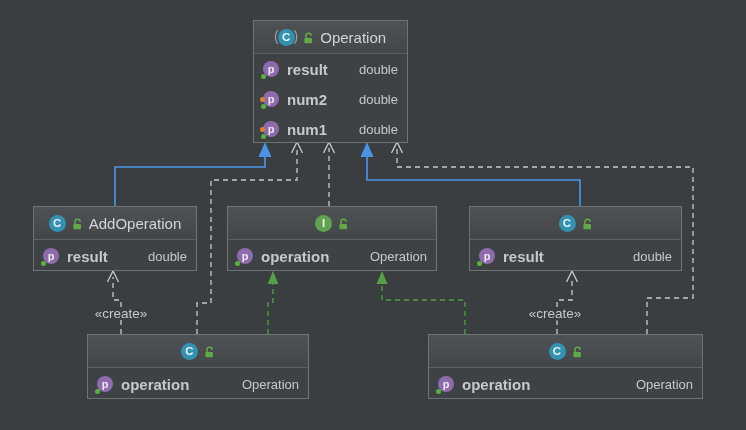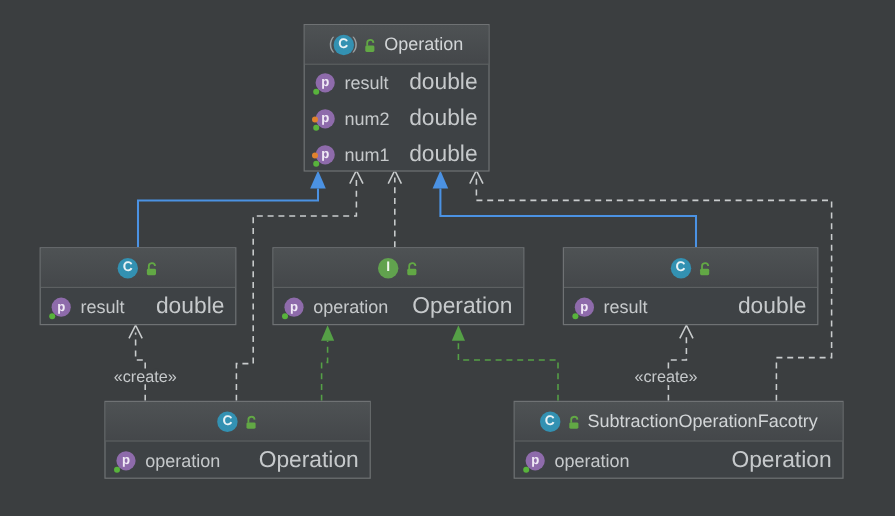--- a/index.html
+++ b/index.html
@@ -25,22 +25,22 @@
     height:32px;display:flex;align-items:center;justify-content:center;gap:6px;
     background:linear-gradient(#4e5254,#44474a);
     border-bottom:1px solid #5d6062;
     padding:0 6px;white-space:nowrap;
   }
   .node-title{font-size:15px;color:#d2d5d7;}
   .row{
     display:flex;align-items:center;gap:8px;padding:0 9px;height:32px;white-space:nowrap;
   }
   .row-sm{height:30px;}
-  .fname{font-size:15px;color:#c6c9cb;}
-  .ftype{font-size:19px;color:#c6c9cb;margin-left:auto;}
+  .fname{font-size:15px;color:#c6c9cb;font-weight:bold;}
+  .ftype{font-size:13px;color:#c6c9cb;margin-left:auto;}
   .circle-icon{
     width:17px;height:17px;border-radius:50%;
     display:inline-flex;align-items:center;justify-content:center;
     font-size:11.5px;font-weight:bold;color:#e9f2f5;flex:0 0 auto;
   }
   .icon-class{background:#3391b2;}
   .icon-interface{background:#61a24e;color:#eef6ec;}
   .icon-prop{background:#8e6bab;width:16px;height:16px;font-size:11px;color:#f0eaf6;}
   .abstract-wrap{display:inline-flex;align-items:center;flex:0 0 auto;}
   .paren{color:#9ba0a3;font-size:14px;line-height:17px;margin:0 -1px;transform:translateY(-1px);}
@@ -123,20 +123,21 @@
 
   <div class="node" style="left:33px;top:206px;width:164px;height:65px;">
     <div class="node-header">
       <span class="circle-icon icon-class">C</span>
       <span class="lock">
         <svg width="11" height="12" viewBox="0 0 11 12">
             <path d="M3 6.2 V4.1 a2.6 2.6 0 0 1 5.2 -0.4" fill="none" stroke="#62a845" stroke-width="1.5"></path>
             <rect x="1.4" y="6" width="7.6" height="5.3" rx="1.2" fill="#62a845"></rect>
           </svg>
       </span>
+      <span class="node-title">AddOperation</span>
     </div>
     <div class="row">
       <span class="p-wrap">
           <span class="circle-icon icon-prop">p</span>
           <span class="dot dot-green"></span>
         </span>
       <span class="fname">result</span>
       <span class="ftype">double</span>
     </div>
   </div>
@@ -203,21 +204,20 @@
 
   <div class="node" style="left:428px;top:334px;width:275px;height:65px;">
     <div class="node-header">
       <span class="circle-icon icon-class">C</span>
       <span class="lock">
         <svg width="11" height="12" viewBox="0 0 11 12">
             <path d="M3 6.2 V4.1 a2.6 2.6 0 0 1 5.2 -0.4" fill="none" stroke="#62a845" stroke-width="1.5"></path>
             <rect x="1.4" y="6" width="7.6" height="5.3" rx="1.2" fill="#62a845"></rect>
           </svg>
       </span>
-      <span class="node-title">SubtractionOperationFacotry</span>
     </div>
     <div class="row">
       <span class="p-wrap">
           <span class="circle-icon icon-prop">p</span>
           <span class="dot dot-green"></span>
         </span>
       <span class="fname">operation</span>
       <span class="ftype">Operation</span>
     </div>
   </div>

